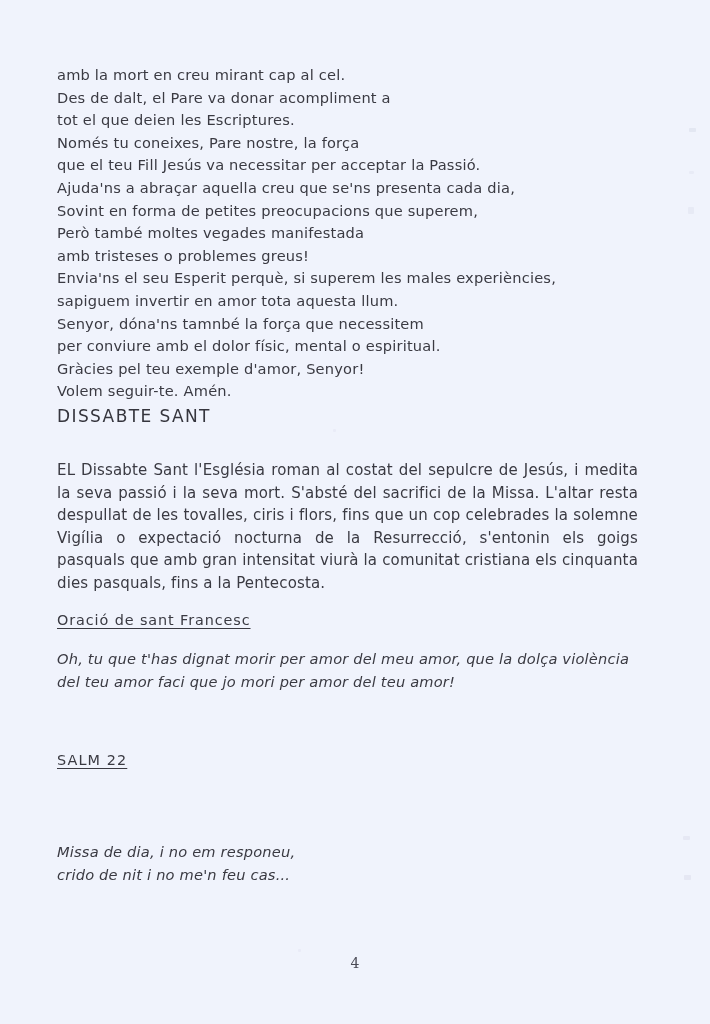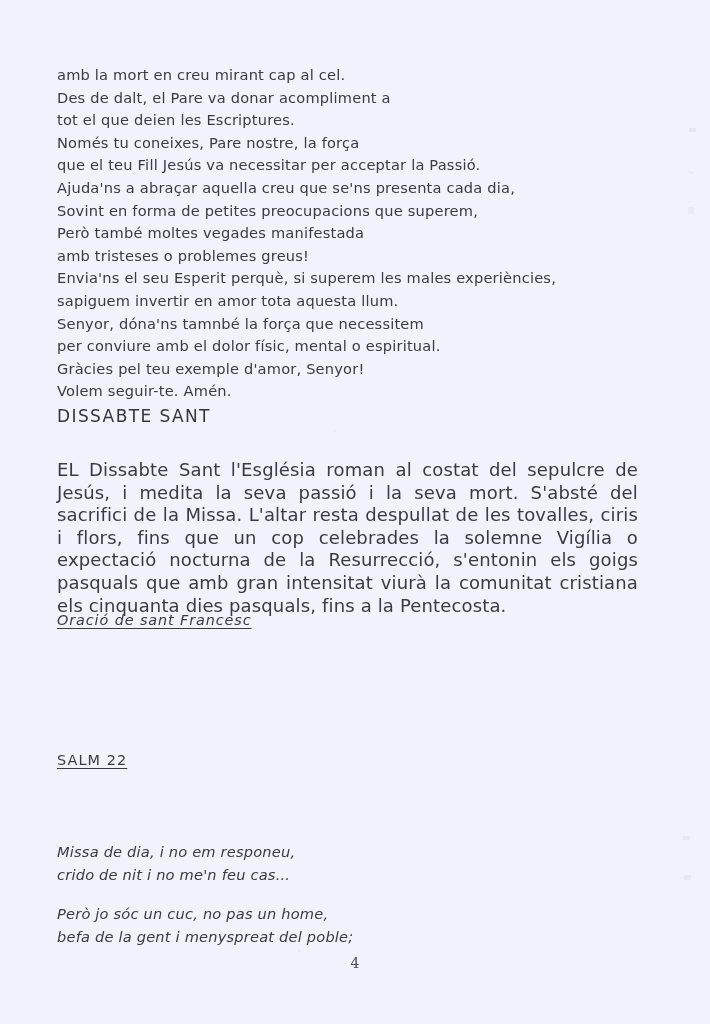--- a/index.html
+++ b/index.html
@@ -49,32 +49,31 @@
   }
 
   .section-title {
     font-size: 17px;
     letter-spacing: 1.4px;
     line-height: 26px;
     color: #35353d;
   }
 
   .body-par {
-    font-size: 18px;
+    font-size: 15px;
     line-height: 22.6px;
     text-align: justify;
     text-align-last: left;
     letter-spacing: 0.15px;
     hyphens: none;
   }
 
   .sub-head {
     font-size: 14.4px;
     line-height: 20px;
-    font-style: italic;
     text-decoration: underline;
     text-underline-offset: 3px;
     letter-spacing: 0.9px;
     text-align: right;
   }
 
   .sub-head-upright {
     font-size: 14.4px;
     line-height: 20px;
     text-decoration: underline;
@@ -136,25 +135,24 @@
 per conviure amb el dolor físic, mental o espiritual.
 Gràcies pel teu exemple d'amor, Senyor!
 Volem seguir-te. Amén.</div>
 
   <h1 class="col section-title" style="top:403px; margin:0; font-weight:normal;">DISSABTE SANT</h1>
 
   <p class="col body-par" style="top:459px; margin:0; width:581px;">EL Dissabte Sant l'Església roman al costat del sepulcre de Jesús, i medita la seva passió i la seva mort. S'absté del sacrifici de la Missa. L'altar resta despullat de les tovalles, ciris i flors, fins que un cop celebrades la solemne Vigília o expectació nocturna de la Resurrecció, s'entonin els goigs pasquals que amb gran intensitat viurà la comunitat cristiana els cinquanta dies pasquals, fins a la Pentecosta.</p>
 
   <h2 class="col sub-head" style="top:610px; margin:0; font-weight:normal; width:auto; display:inline-block;">Oració de sant Francesc</h2>
 
+  <p class="col italic-par" style="top:648px; margin:0; width:583px; white-space:normal;">Oh, tu que t'has dignat morir per amor del meu amor, que la dolça violència del teu amor faci que jo mori per amor del teu amor!</p>
 
   <h2 class="col sub-head-upright" style="top:750px; margin:0; font-weight:normal; width:auto; display:inline-block;">SALM 22</h2>
 
 
   <div class="col stanza" style="top:841px;">Missa de dia, i no em responeu,
 crido de nit i no me'n feu cas...</div>
 
-  <div class="col stanza" style="top:903px;">Però jo sóc un cuc, no pas un home,
-befa de la gent i menyspreat del poble;</div>
 
   <div class="page-number" style="top:955px;">4</div>
 
 </div>
 
 </body></html>

